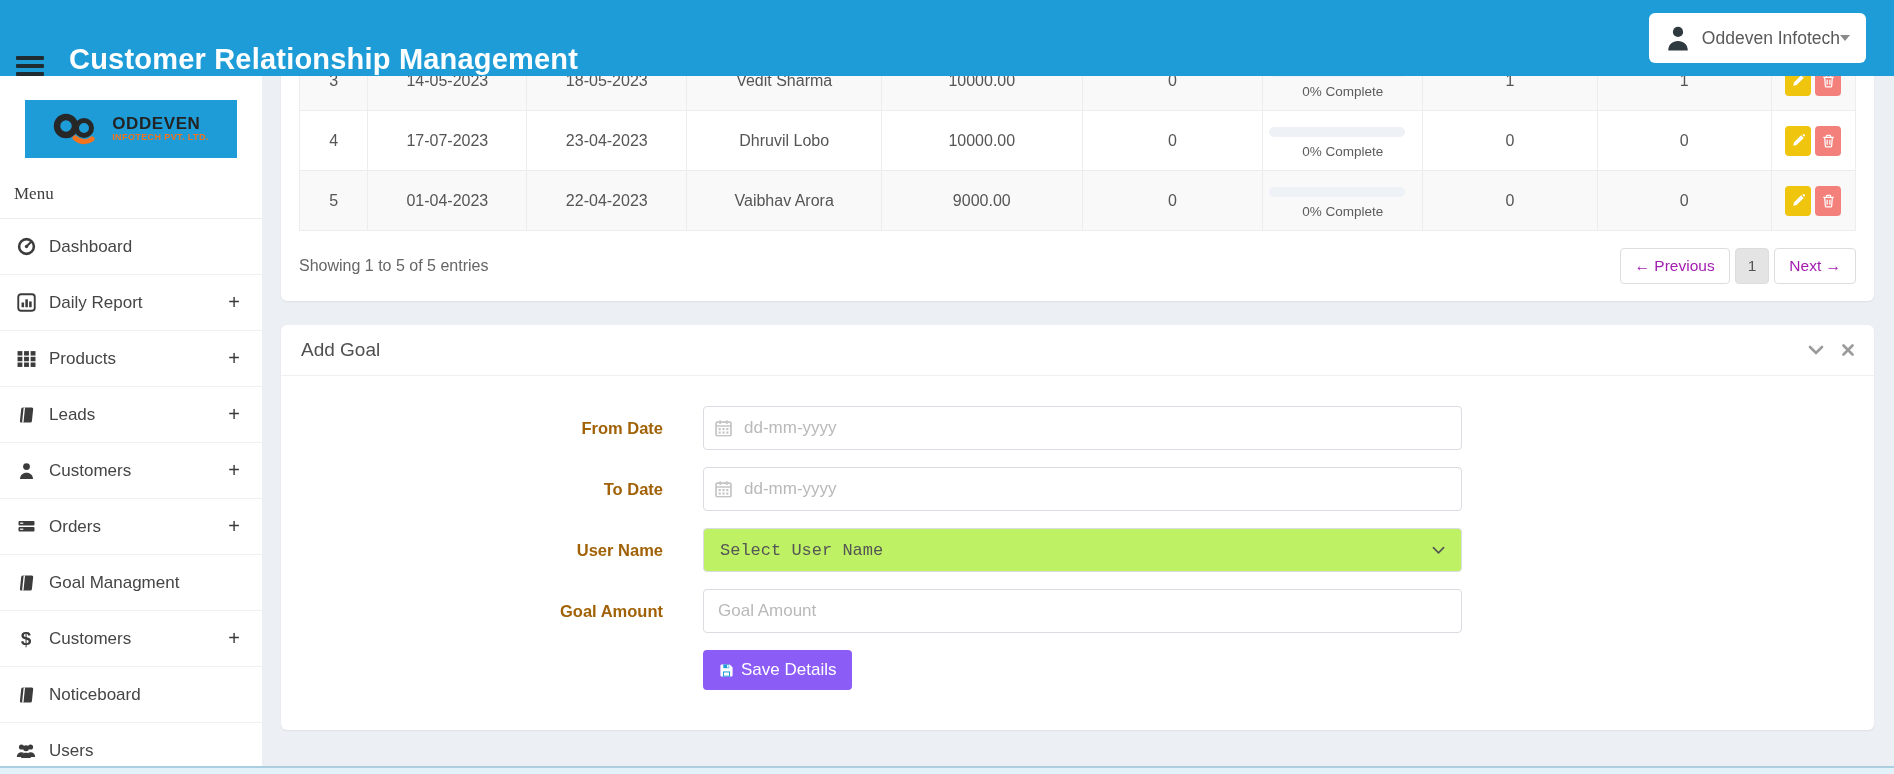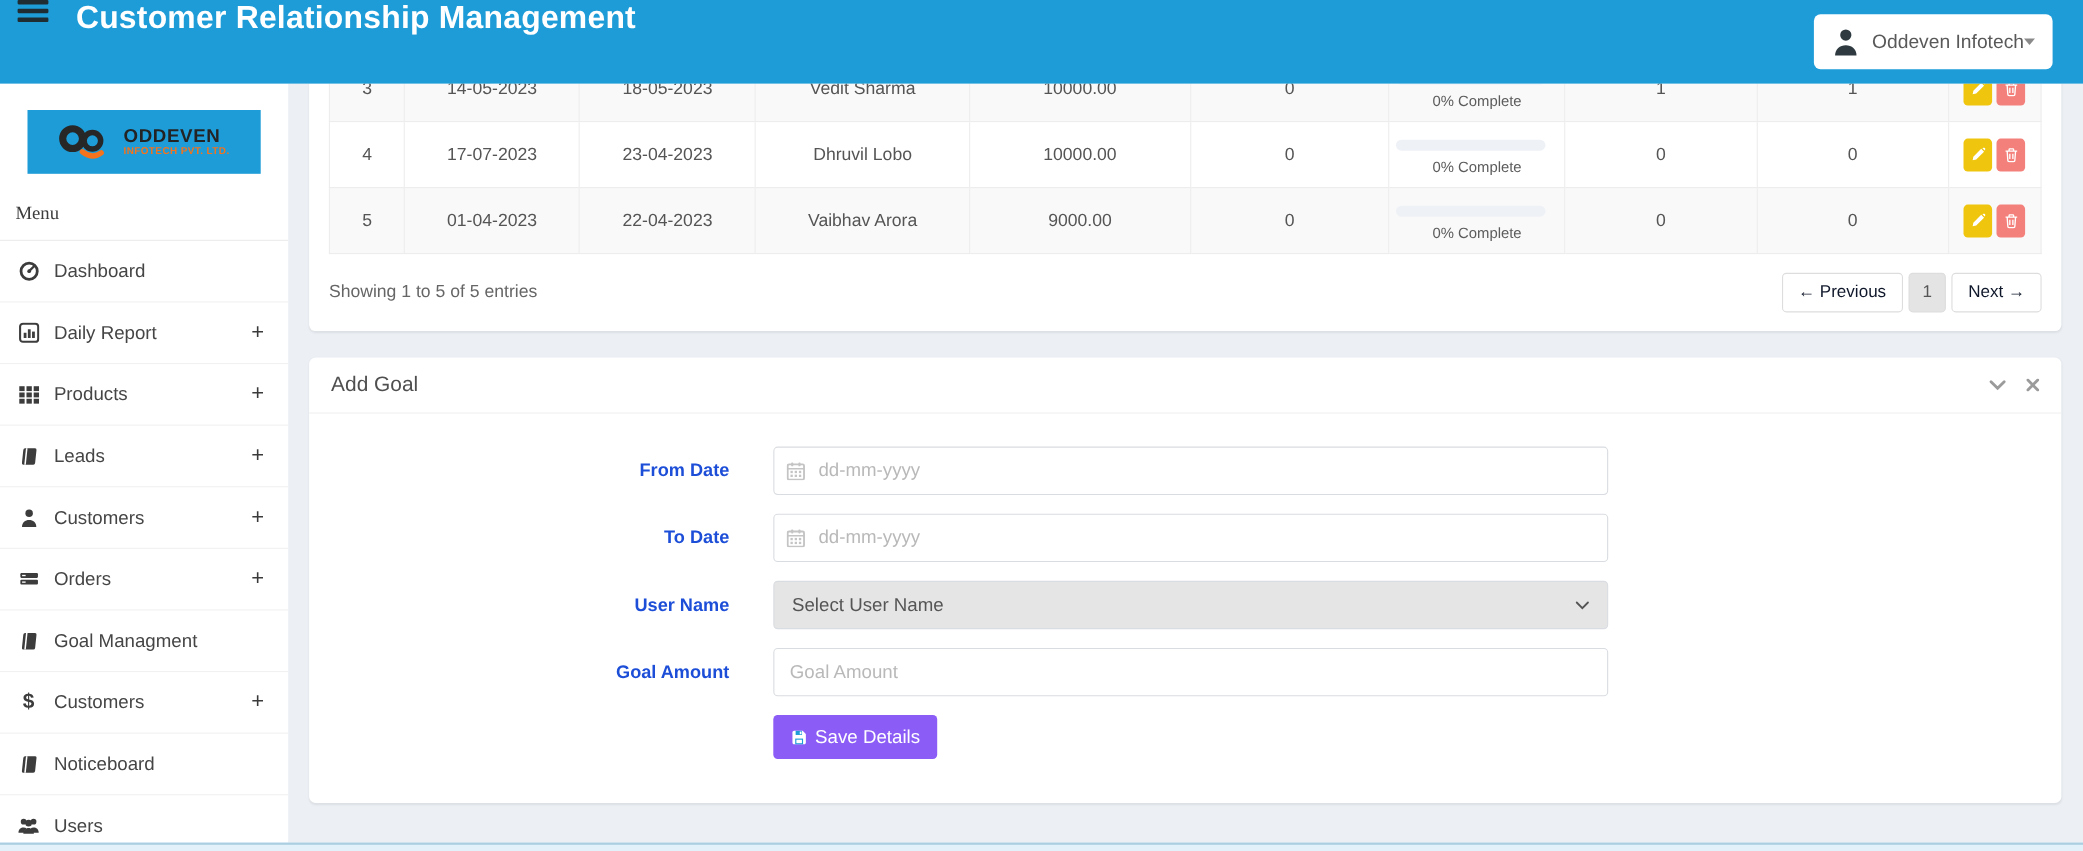--- a/index.html
+++ b/index.html
@@ -1,19 +1,19 @@
 <!DOCTYPE html>
 <html><head>
 <meta charset="utf-8">
 <style>
   * { margin:0; padding:0; box-sizing:border-box; }
   html,body { width:1894px; height:774px; overflow:hidden; font-family:"Liberation Sans","DejaVu Sans",sans-serif; background:#ecf0f5; }
 
   
-  .topbar { position:absolute; top:0; left:0; right:0; height:76px; background:#1d9cd8; z-index:50; display:flex; align-items:flex-start; }
+  .topbar { position:absolute; top:0; left:0; right:0; height:76px; background:#1d9cd8; z-index:50; display:flex; align-items:flex-end; }
   .hamburger { width:28px; margin-left:16px; display:flex; flex-direction:column; gap:4px; cursor:pointer; }
   .hamburger span { display:block; height:4px; background:#1f2d33; border-radius:1px; }
   .app-title { color:#fff; font-size:29px; font-weight:bold; margin-left:25px; letter-spacing:.2px; }
   .user-box { position:absolute; right:28px; top:13px; height:50px; background:#fff; border-radius:6px; display:flex; align-items:center; padding:0 16px; cursor:pointer; }
   .user-box .uname { font-size:17.5px; color:#595959; }
   .caret { width:0; height:0; border-left:5px solid transparent; border-right:5px solid transparent; border-top:6px solid #8a8a8a; }
 
   
   .sidebar { position:absolute; top:76px; left:0; bottom:0; width:262px; background:#fff; z-index:10; overflow:hidden; }
   .logo-box { margin:24px auto 0; width:212px; height:58px; background:#1d9cd8; display:flex; align-items:center; justify-content:center; gap:7px; }
@@ -39,38 +39,38 @@
   .pbar { height:10px; width:92%; background:#eef1f6; border-radius:5px; margin:4px 0 7px; }
   .plabel { font-size:13.5px; color:#5c5c5c; }
   .cell-actions .wrap { display:flex; justify-content:center; gap:4px; }
   .abtn { width:26px; height:30px; border:none; border-radius:4px; display:flex; align-items:center; justify-content:center; cursor:pointer; }
   .abtn.edit { background:#efc50e; }
   .abtn.del { background:#f4807b; }
 
   .table-footer { display:flex; justify-content:space-between; align-items:center; padding:17px 18px; }
   .summary { font-size:16px; color:#666; }
   .pager { display:flex; gap:5px; }
-  .page-btn { border:1px solid #ddd; border-radius:4px; background:#fff; color:#0f172a; font-size:15.5px; padding:8px 14px; cursor:default; }
+  .page-btn { border:1px solid #ddd; border-radius:4px; background:#fff; color:#a21caf; font-size:15.5px; padding:8px 14px; cursor:default; }
   .page-btn.current { background:#e4e4e4; color:#555; padding:8px 12px; }
 
   
   .card-form { margin-top:24px; }
   .panel-header { display:flex; align-items:center; justify-content:space-between; padding:14px 20px; border-bottom:1px solid #f0f0f0; }
   .panel-title { font-size:19px; color:#4f4f4f; }
   .panel-tools { display:flex; align-items:center; gap:18px; color:#9b9b9b; }
   .panel-tools .tool { cursor:pointer; display:flex; align-items:center; }
   .panel-body { padding:30px 0 40px; }
   .form-row { display:flex; align-items:center; margin-bottom:17px; }
-  .form-label { width:382px; text-align:right; font-weight:bold; font-size:16.5px; color:#1d4ed8; }
+  .form-label { width:382px; text-align:right; font-weight:bold; font-size:16.5px; color:#a16207; }
   .control-wrap { margin-left:40px; position:relative; width:759px; }
   .control-wrap input { width:100%; height:44px; border:1px solid #d9dce1; border-radius:4px; font-size:17px; color:#555; padding:0 14px; outline:none; font-family:"Liberation Sans","DejaVu Sans",sans-serif; }
   .control-wrap input::placeholder { color:#b9b9b9; }
   .control-wrap input.date { padding-left:40px; }
   .cal-icon { position:absolute; left:12px; top:50%; transform:translateY(-50%); color:#c4c4c4; display:flex; }
-  .select-box { width:100%; height:44px; border:1px solid #d9dce1; border-radius:4px; background:#e5e5e5; display:flex; align-items:center; justify-content:space-between; padding:0 16px; font-size:17px; color:#555; cursor:pointer; }
+  .select-box { width:100%; height:44px; border:1px solid #d9dce1; border-radius:4px; background:#bef264; display:flex; align-items:center; justify-content:space-between; padding:0 16px; font-size:17px; color:#555; cursor:pointer;font-family:Liberation Mono, monospace; }
   .save-btn { margin-left:422px; margin-top:0; display:inline-flex; align-items:center; gap:7px; background:#8b5cf6; color:#fff; border:none; border-radius:4px; font-size:17px; padding:10px 16px; cursor:pointer; font-family:"Liberation Sans","DejaVu Sans",sans-serif; }
 
   .bottom-strip { position:absolute; left:0; right:0; bottom:0; height:8px; background:#e3f1fa; border-top:2px solid #abcfe0; z-index:60; }
 </style>
 </head>
 <body>
 
 <div class="topbar">
   <div class="hamburger">
     <span></span>

